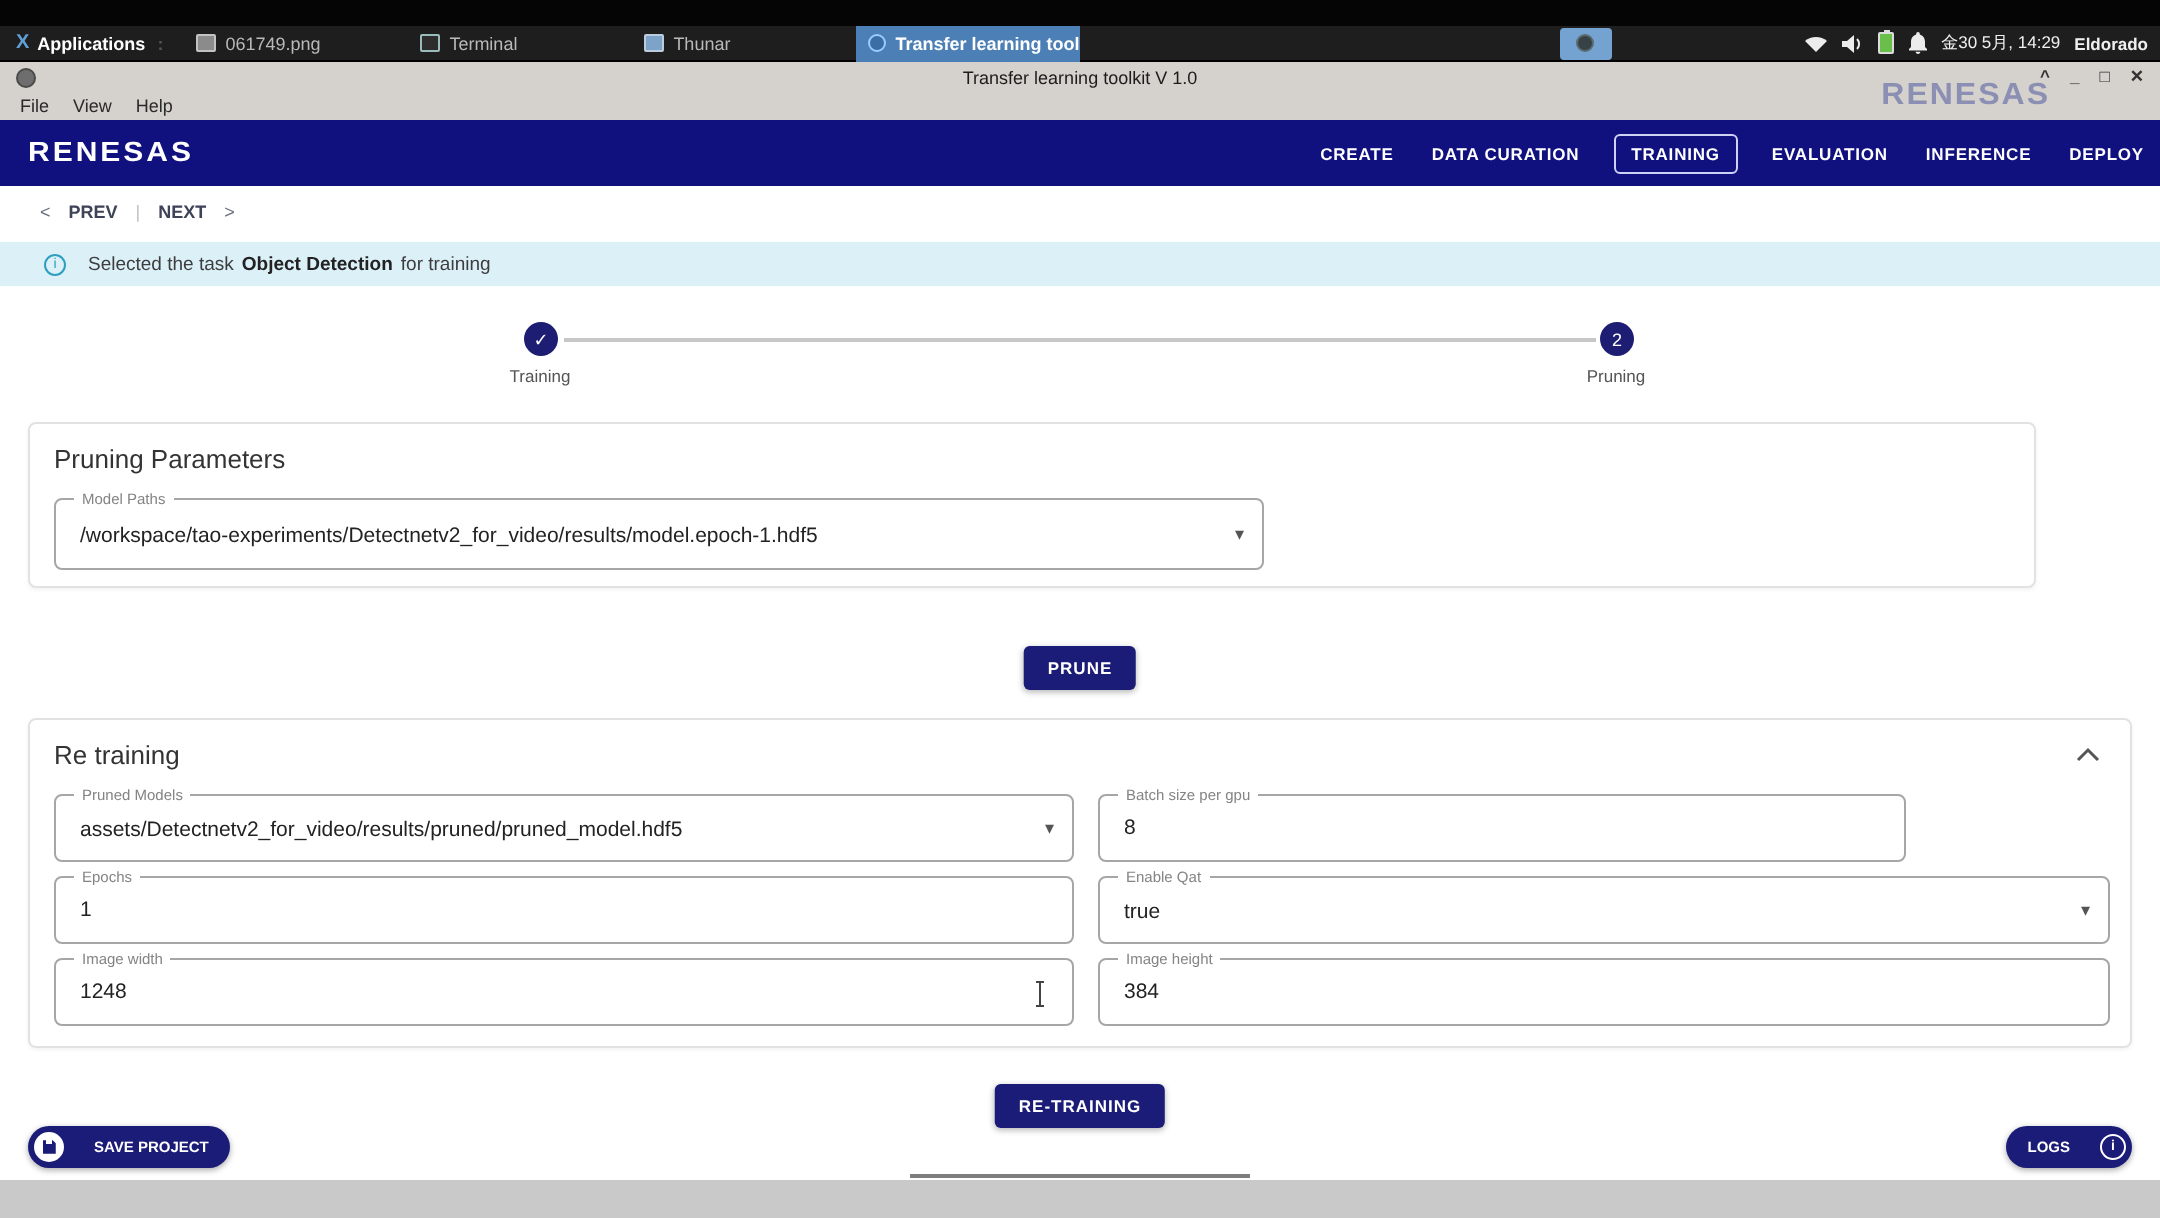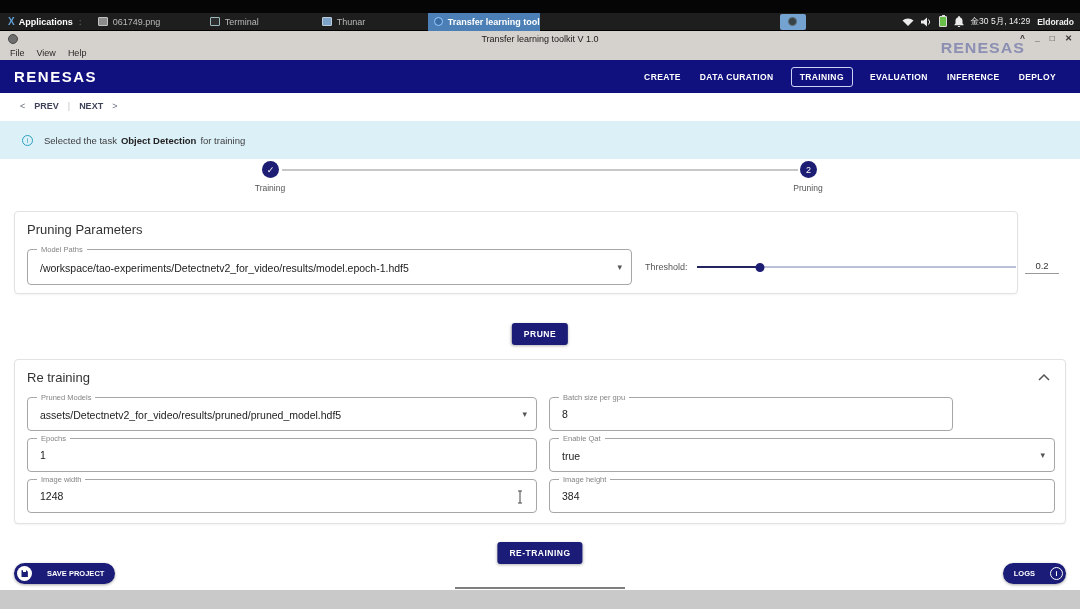--- a/index.html
+++ b/index.html
@@ -43,32 +43,32 @@
   .menubar { position:relative; height:14px; display:flex; align-items:center; gap:12px; padding-left:10px;
              font-size:9px; color:#2a2a2a; }
   .chrome-brand { position:absolute; right:55px; top:8px; font-size:16px; font-weight:bold; color:#8b8fb3;
                   letter-spacing:1px; transform:scaleY(0.95); }
 
   
   .appheader { position:absolute; left:0; top:60px; width:1080px; height:33px; background:#10117e;
                display:flex; align-items:center; }
   .app-logo { margin-left:14px; color:#fff; font-size:15px; font-weight:bold; letter-spacing:1.5px;
               transform:scaleY(0.92); }
-  .app-nav { margin-left:auto; display:flex; align-items:center; gap:15px; padding-right:22px; }
+  .app-nav { margin-left:auto; display:flex; align-items:center; gap:15px; padding-right:6px; }
   .nav-item { color:#fff; font-size:8.5px; font-weight:bold; letter-spacing:0.4px; padding:4px 2px; cursor:pointer; }
   .nav-item.active { border:1px solid #ced3f5; border-radius:3px; padding:4px 8px; }
 
   
   .pager { position:absolute; left:20px; top:101px; display:flex; align-items:center; gap:9px;
            font-size:9px; color:#3e4358; font-weight:bold; }
   .pager .chev { color:#6b6f82; font-weight:normal; }
   .pager .div { color:#c0c0c0; font-weight:normal; }
 
   
-  .banner { position:absolute; left:0; top:121px; width:1080px; height:38px; background:#dcf0f8;
+  .banner { position:absolute; left:0; top:121px; width:1080px; height:22px; background:#dcf0f8;
             display:flex; align-items:center; padding-left:22px; gap:11px; }
   .info-circle { width:11px; height:11px; border:1px solid #2e9fbe; border-radius:50%; color:#2e9fbe;
                  font-size:7px; display:flex; align-items:center; justify-content:center; flex:0 0 auto; }
   .banner-text { font-size:9.5px; color:#3d3d3d; display:flex; gap:4px; }
   .banner-text b { color:#222; }
 
   
   .step-line { position:absolute; left:282px; top:169px; width:516px; height:1.5px; background:#c7c7c7; }
   .step-circle { position:absolute; top:161px; width:17px; height:17px; border-radius:50%; background:#1d1d73;
                  color:#fff; display:flex; align-items:center; justify-content:center; font-size:9px; cursor:pointer; }
@@ -252,29 +252,20 @@
 
   <div class="card pruning-card">
     <div class="card-title">Pruning Parameters</div>
 
     <div class="field mp-field">
       <span class="flabel">Model Paths</span>
       <div class="fvalue">/workspace/tao-experiments/Detectnetv2_for_video/results/model.epoch-1.hdf5</div>
       <span class="fcaret">▾</span>
     </div>
 
-    <div class="threshold-row">
-      <span class="th-label">Threshold:</span>
-      <div class="th-track">
-        <div class="th-base"></div>
-        <div class="th-fill" style="width: 20%;"></div>
-        <div class="th-thumb" style="left: 20%;"></div>
-      </div>
-      <div class="th-value">0.2</div>
-    </div>
   </div>
 
   <button class="navy-btn prune-btn">PRUNE</button>
 
   <div class="card retrain-card">
     <div class="card-title">Re training</div>
     <svg class="collapse-btn" viewBox="0 0 14 10">
       <polyline points="2,8 7,3 12,8" fill="none" stroke="#555" stroke-width="1.5"></polyline>
     </svg>
 

